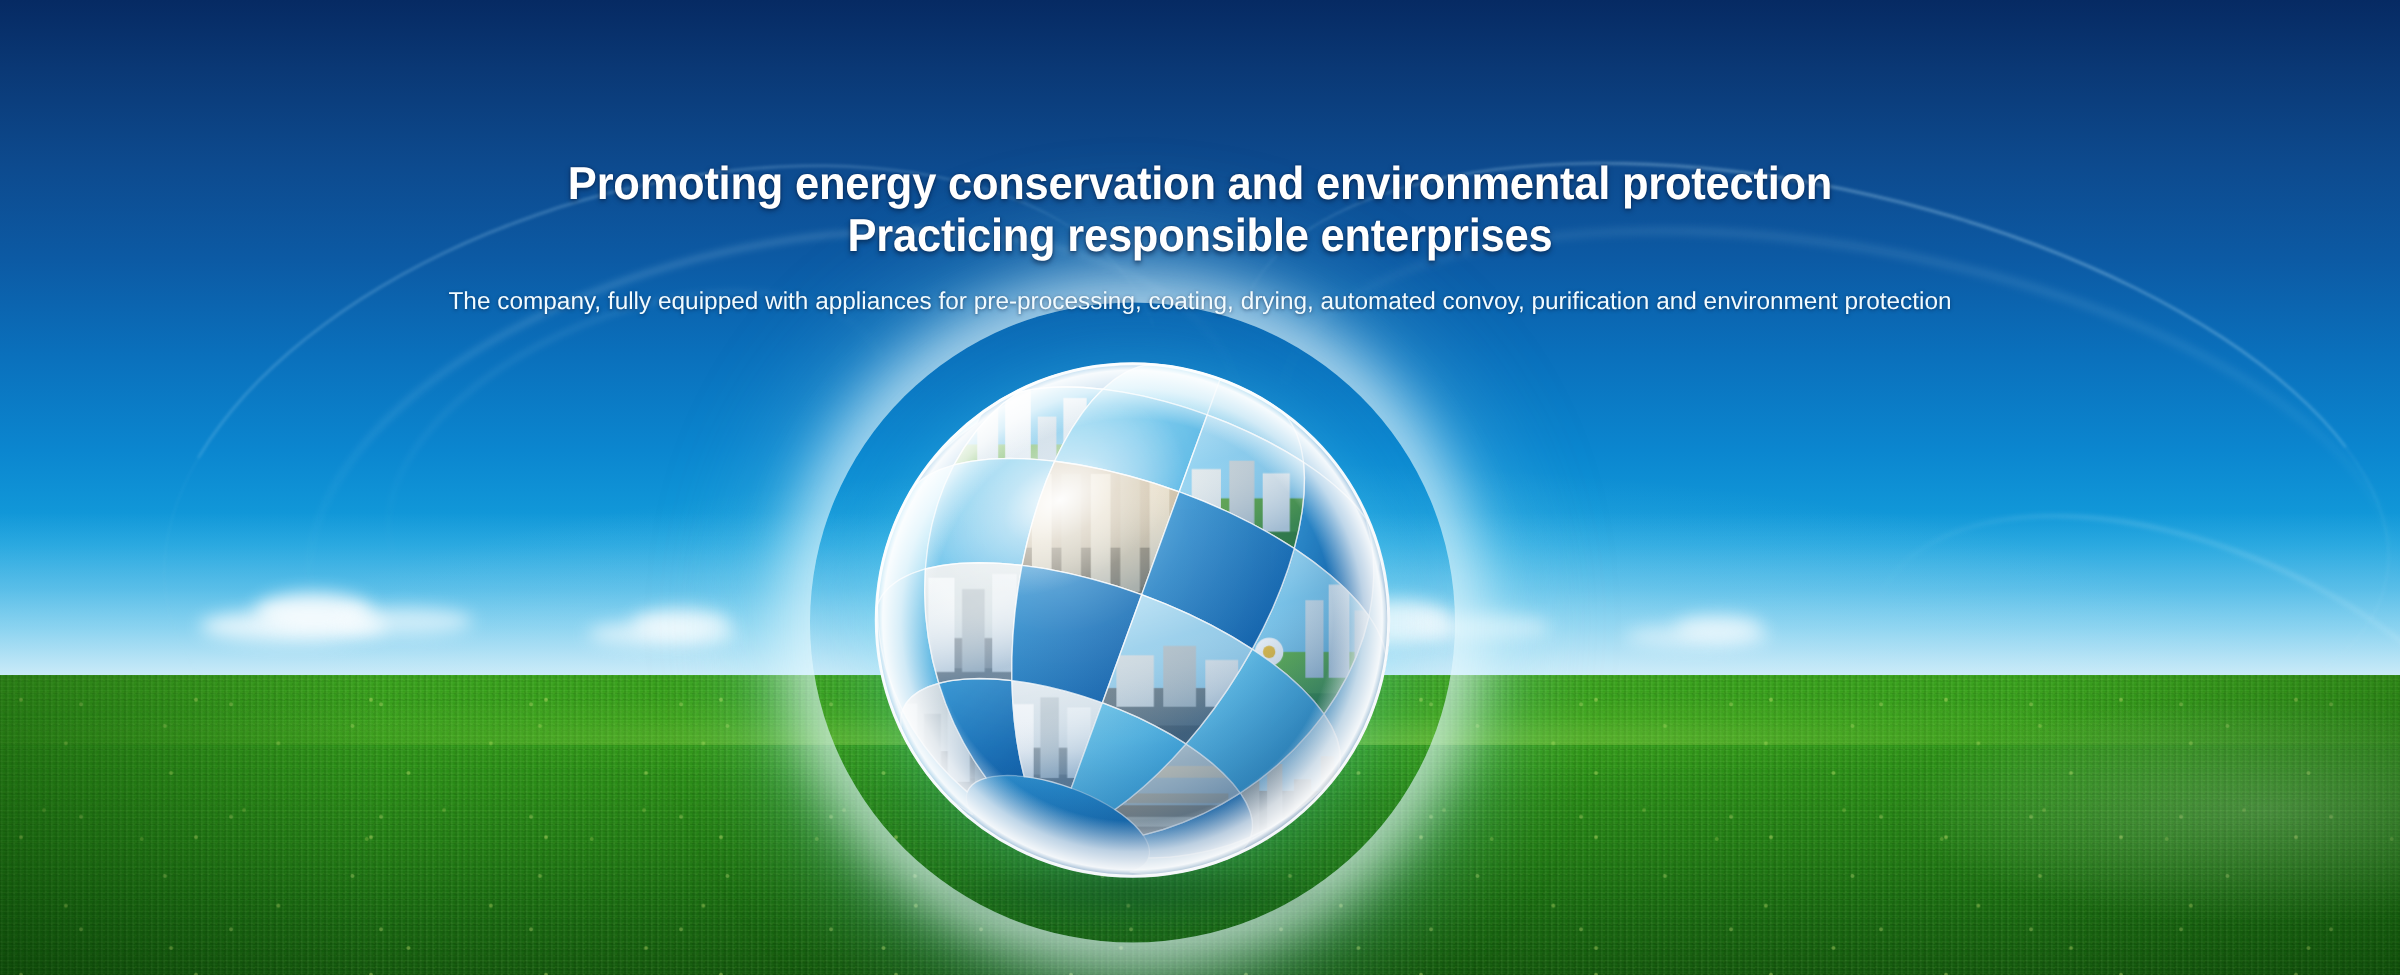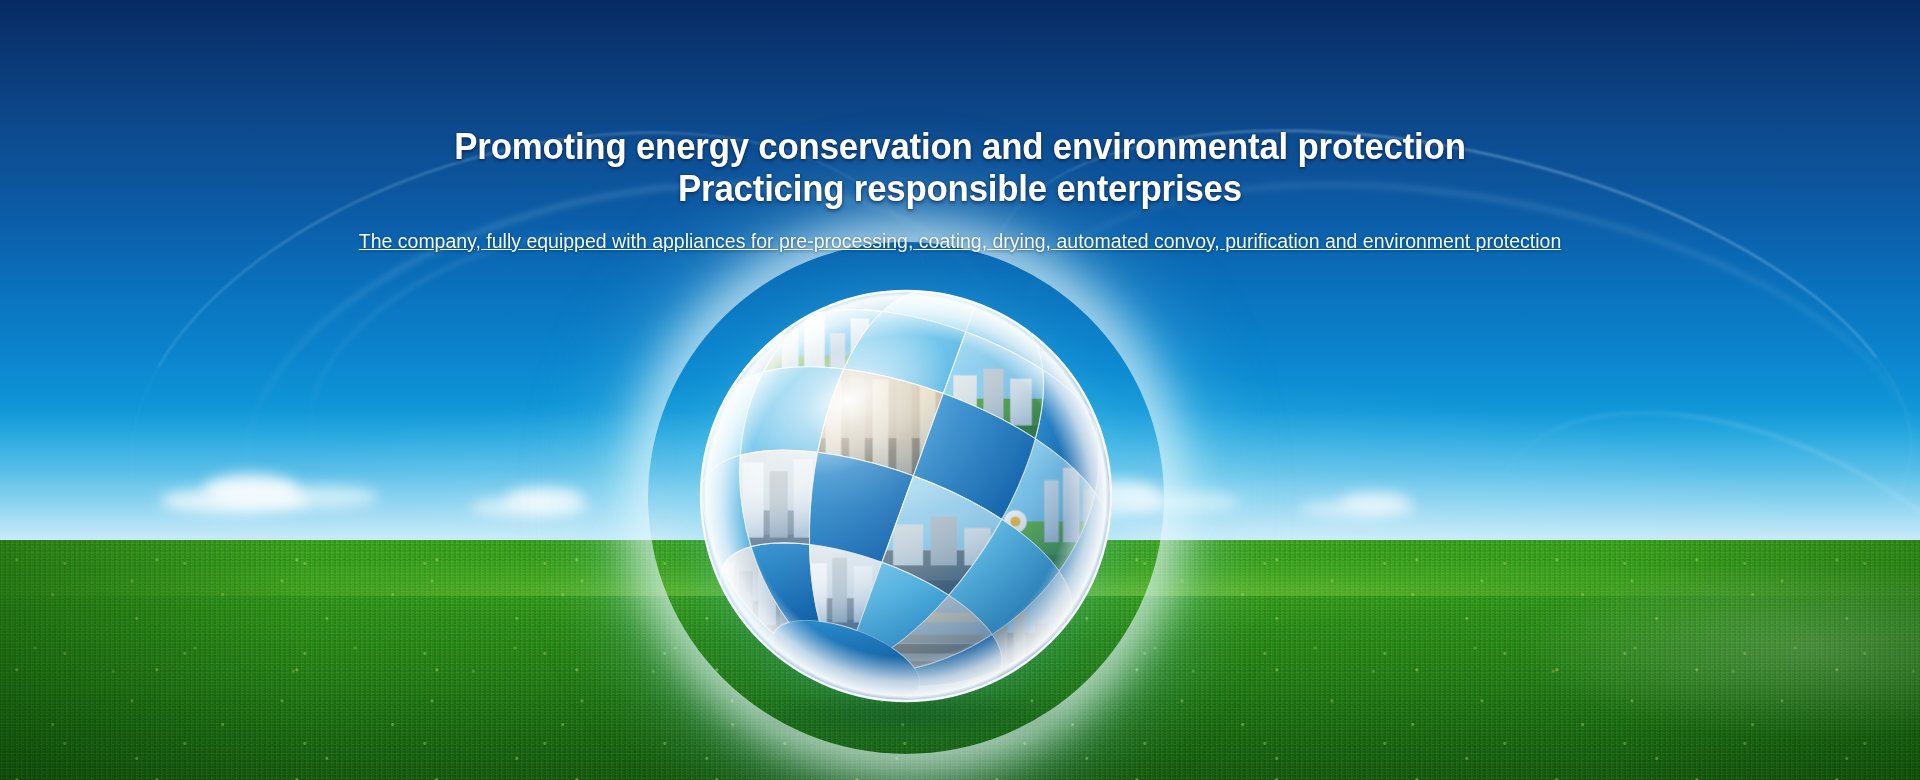--- a/index.html
+++ b/index.html
@@ -143,21 +143,20 @@
     letter-spacing:-.2px;
     font-family:"Liberation Sans","DejaVu Sans",sans-serif;
     text-shadow:0 2px 4px rgba(2,22,54,.55), 0 0 2px rgba(2,22,54,.45);
     transform:scaleX(.94);transform-origin:50% 50%;
     white-space:pre-line;
   }
   .subtitle{
     position:absolute;left:0;top:228px;width:1920px;text-align:center;
     color:#f2fbff;font-size:19.5px;line-height:26px;font-weight:400;
     text-shadow:0 1px 3px rgba(2,22,54,.55);
-    text-decoration:underline;
   }
 
   
   #globe-wrap{
     position:absolute;left:688px;top:278px;width:436px;height:436px;
   }
   .globe-halo{
     position:absolute;left:-112px;top:-104px;width:660px;height:648px;
     background:
       radial-gradient(circle at 50% 50%, rgba(255,255,255,.50) 26%, rgba(175,238,250,.40) 33%, rgba(90,210,240,.20) 41%, rgba(60,190,235,.07) 50%, rgba(60,190,235,0) 60%);

